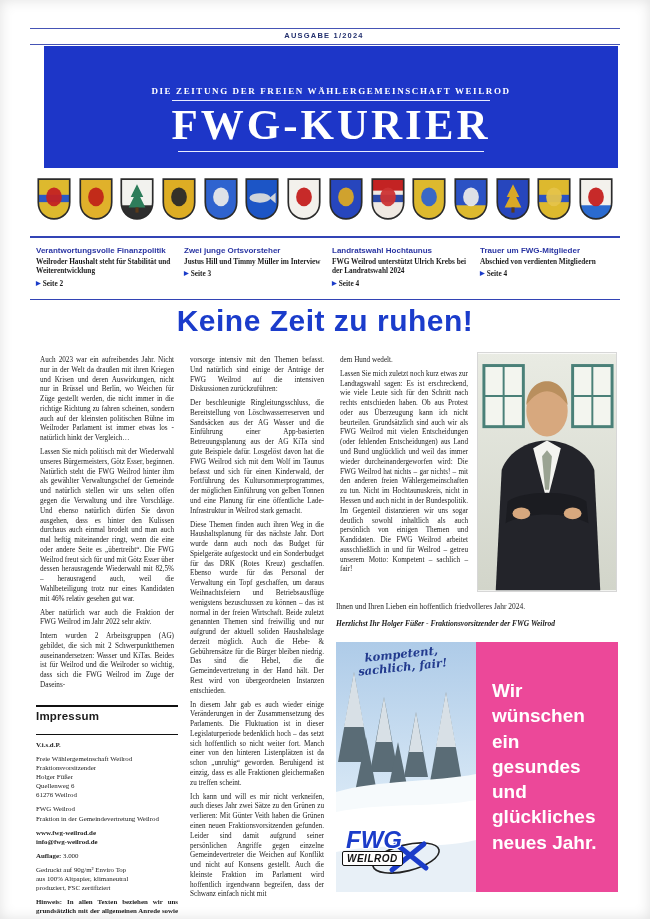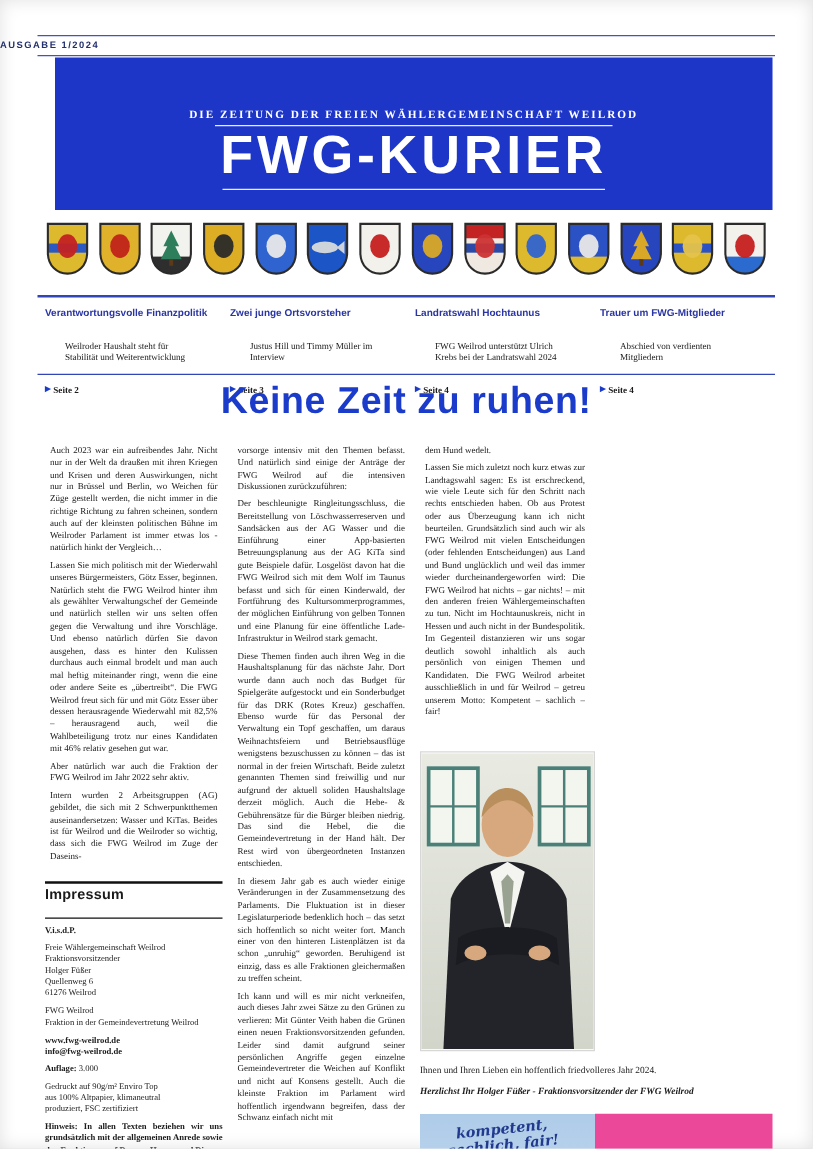--- a/index.html
+++ b/index.html
@@ -3,46 +3,46 @@
 <meta charset="utf-8">
 <style>
   html,body{margin:0;padding:0;background:#ececec;}
   .page{position:relative;width:650px;height:919px;background:#ffffff;margin:0 auto;
         font-family:"Liberation Serif",serif;color:#1b1b1b;overflow:hidden;
         box-shadow:inset 0 0 14px rgba(0,0,0,.12);}
   
   .rule{position:absolute;left:30px;right:30px;height:0;border-top:1.3px solid #4553b5;}
   .rule-top{top:28px}
   .rule-issue{top:44px}
-  .issue-line{position:absolute;left:0;right:2px;top:31px;text-align:left;
+  .issue-line{position:absolute;left:0;right:2px;top:31px;text-align:center;
       font-family:"Liberation Sans",sans-serif;font-size:7.5px;letter-spacing:1.2px;color:#23306e;font-weight:bold;}
   
   .masthead{position:absolute;left:44px;right:32px;top:46px;height:122px;background:#1d36c8;color:#fff;text-align:center;}
   .tagline{margin-top:40px;font-family:"Liberation Serif",serif;font-weight:bold;font-size:9px;letter-spacing:1.6px;}
   .mh-line{width:318px;height:0;border-top:1px solid #e8ecff;margin:4px auto 2px auto;}
-  .mh-title{font-family:Liberation Sans, sans-serif;font-weight:800;font-size:43px;letter-spacing:3px;line-height:1.0;}
+  .mh-title{font-family:Liberation Serif, serif;font-weight:800;font-size:43px;letter-spacing:3px;line-height:1.0;}
   .mh-line2{width:306px;height:0;border-top:1px solid #e8ecff;margin:5px auto 0 auto;}
   
   .crest-row{position:absolute;left:36px;right:36px;top:177px;height:46px;display:flex;justify-content:space-between;align-items:flex-start;}
   .crest{width:36px;height:44px;}
   
   .rule-teaser-top{top:236px;border-top:2px solid #3344b5;}
   .rule-teaser-bottom{top:299px;border-top:1.5px solid #3344b5;}
   .teasers{position:absolute;left:36px;right:32px;top:246px;display:grid;grid-template-columns:1fr 1fr 1fr 1fr;column-gap:10px;}
   .teaser h3{margin:0 0 1px 0;font-family:"Liberation Sans",sans-serif;font-size:8px;color:#2a35a3;line-height:1.25;}
-  .teaser p{margin:16px;font-size:7.3px;line-height:1.3;}
+  .teaser p{margin:0;font-size:7.3px;line-height:1.3;font-weight:bold;}
   .seite{margin-top:3px;font-size:7.3px;font-weight:bold;}
   .seite .tri{color:#1b3cc9;font-size:6px;vertical-align:1px;margin-right:2px;}
   
   .headline{position:absolute;left:0;right:0;top:304px;text-align:center;
       font-family:"Liberation Sans",sans-serif;font-weight:800;font-size:30px;color:#1b3ccb;letter-spacing:.5px;}
   
   .article-grid{position:absolute;left:36px;right:32px;top:352px;display:grid;grid-template-columns:142px 142px 1fr;column-gap:8px;}
   .bodycol p{margin:4px;font-size:7.2px;line-height:1.36;text-align:justify;}
-  .colc-top{display:flex;gap:22px;flex-direction:column;}
+  .colc-top{display:flex;gap:5px;}
   .colc-text{width:136px;}
   .portrait{width:140px;height:240px;flex-shrink:0;border:1px solid #d7d7d7;box-sizing:border-box;}
   .closing{margin-top:10px;font-size:7.5px;}
   .signature{margin-top:8px;font-size:7.5px;font-weight:bold;font-style:italic;}
   
   .impressum{margin-top:14px;border-top:2.5px solid #111;padding-top:3px;}
   .impressum h2{margin:0;font-family:"Liberation Sans",sans-serif;font-size:11.5px;letter-spacing:.2px;border-bottom:1.3px solid #111;padding-bottom:12px;}
   .imp-block{margin-top:5px;}
   .imp-block p{margin:0;font-size:6.9px;line-height:1.32;}
   .imp-bold{font-weight:bold;}
@@ -55,21 +55,21 @@
       font-family:"DejaVu Serif",serif;font-style:italic;font-weight:bold;font-size:11.5px;line-height:1.15;
       color:#223a8e;white-space:pre-line;}
   .ad-blue{flex:1;background:#ec4899;color:#fff;font-family:"Liberation Sans",sans-serif;
       font-weight:bold;font-size:19px;line-height:1.33;white-space:pre-line;padding:36px 6px 0 16px;box-sizing:border-box;}
   
   .fwg-logo{position:absolute;left:4px;bottom:10px;width:104px;height:58px;}
   .fwg-word{position:absolute;left:6px;top:2px;font-family:"Liberation Sans",sans-serif;font-weight:800;font-style:italic;
       font-size:24px;color:#1b3cc9;text-shadow:-1px -1px 0 #fff,1px -1px 0 #fff,-1px 1px 0 #fff,1px 1px 0 #fff;}
   .fwg-sub{position:absolute;left:2px;top:27px;background:#fff;border:1.5px solid #111;border-radius:2px;
       font-family:"Liberation Sans",sans-serif;font-weight:800;font-style:italic;font-size:10px;color:#111;
-      padding:1px 4px;letter-spacing:.5px;margin-left:36px;}
+      padding:1px 4px;letter-spacing:.5px;}
 </style>
 </head>
 <body>
 
 <div class="page">
 
   <div class="rule rule-top"></div>
   <div class="issue-line">AUSGABE 1/2024</div>
   <div class="rule rule-issue"></div>
 

